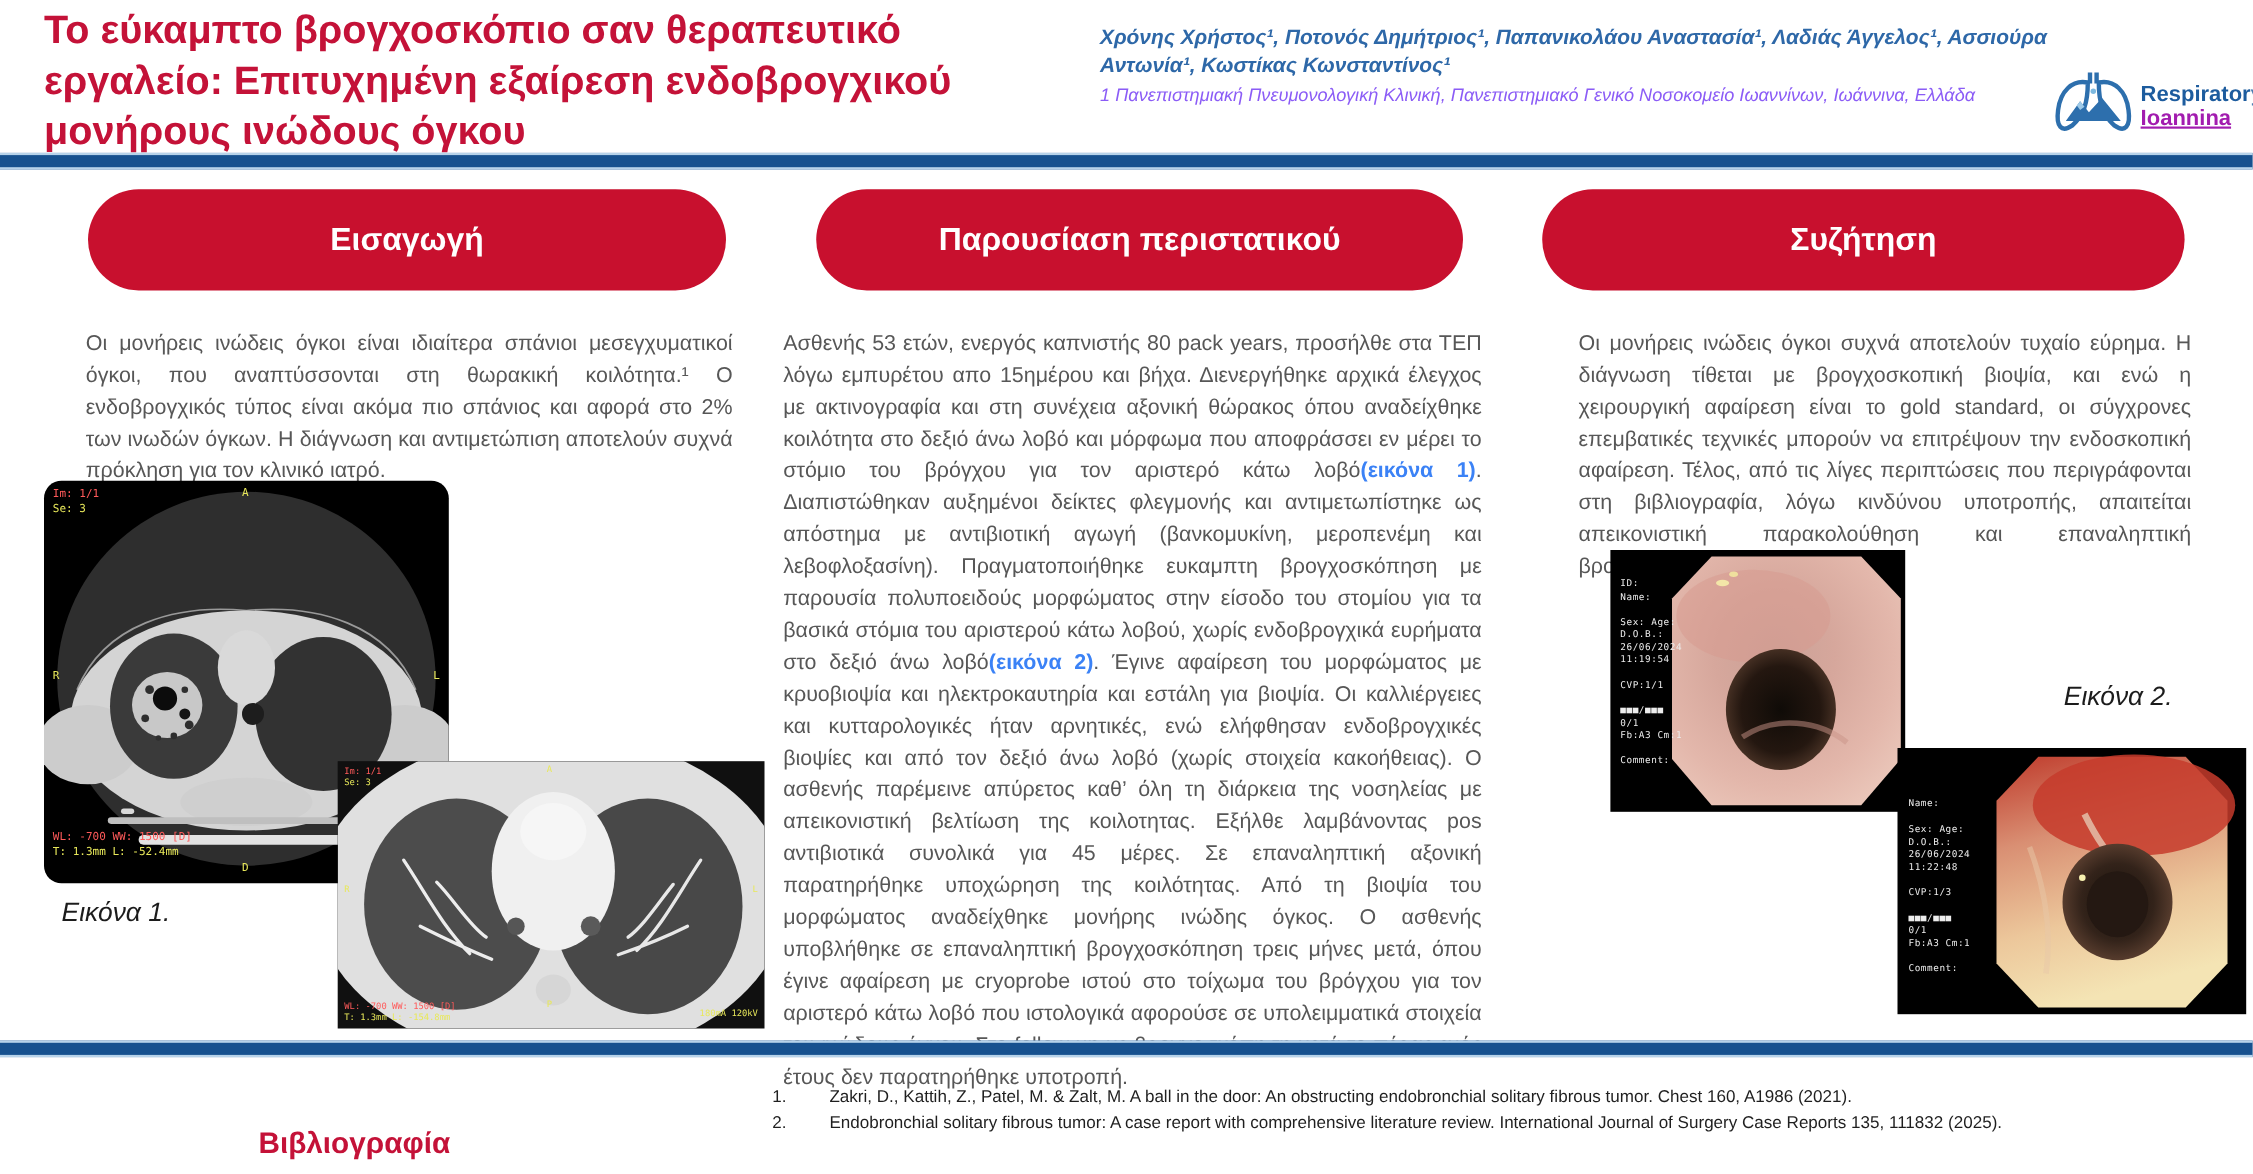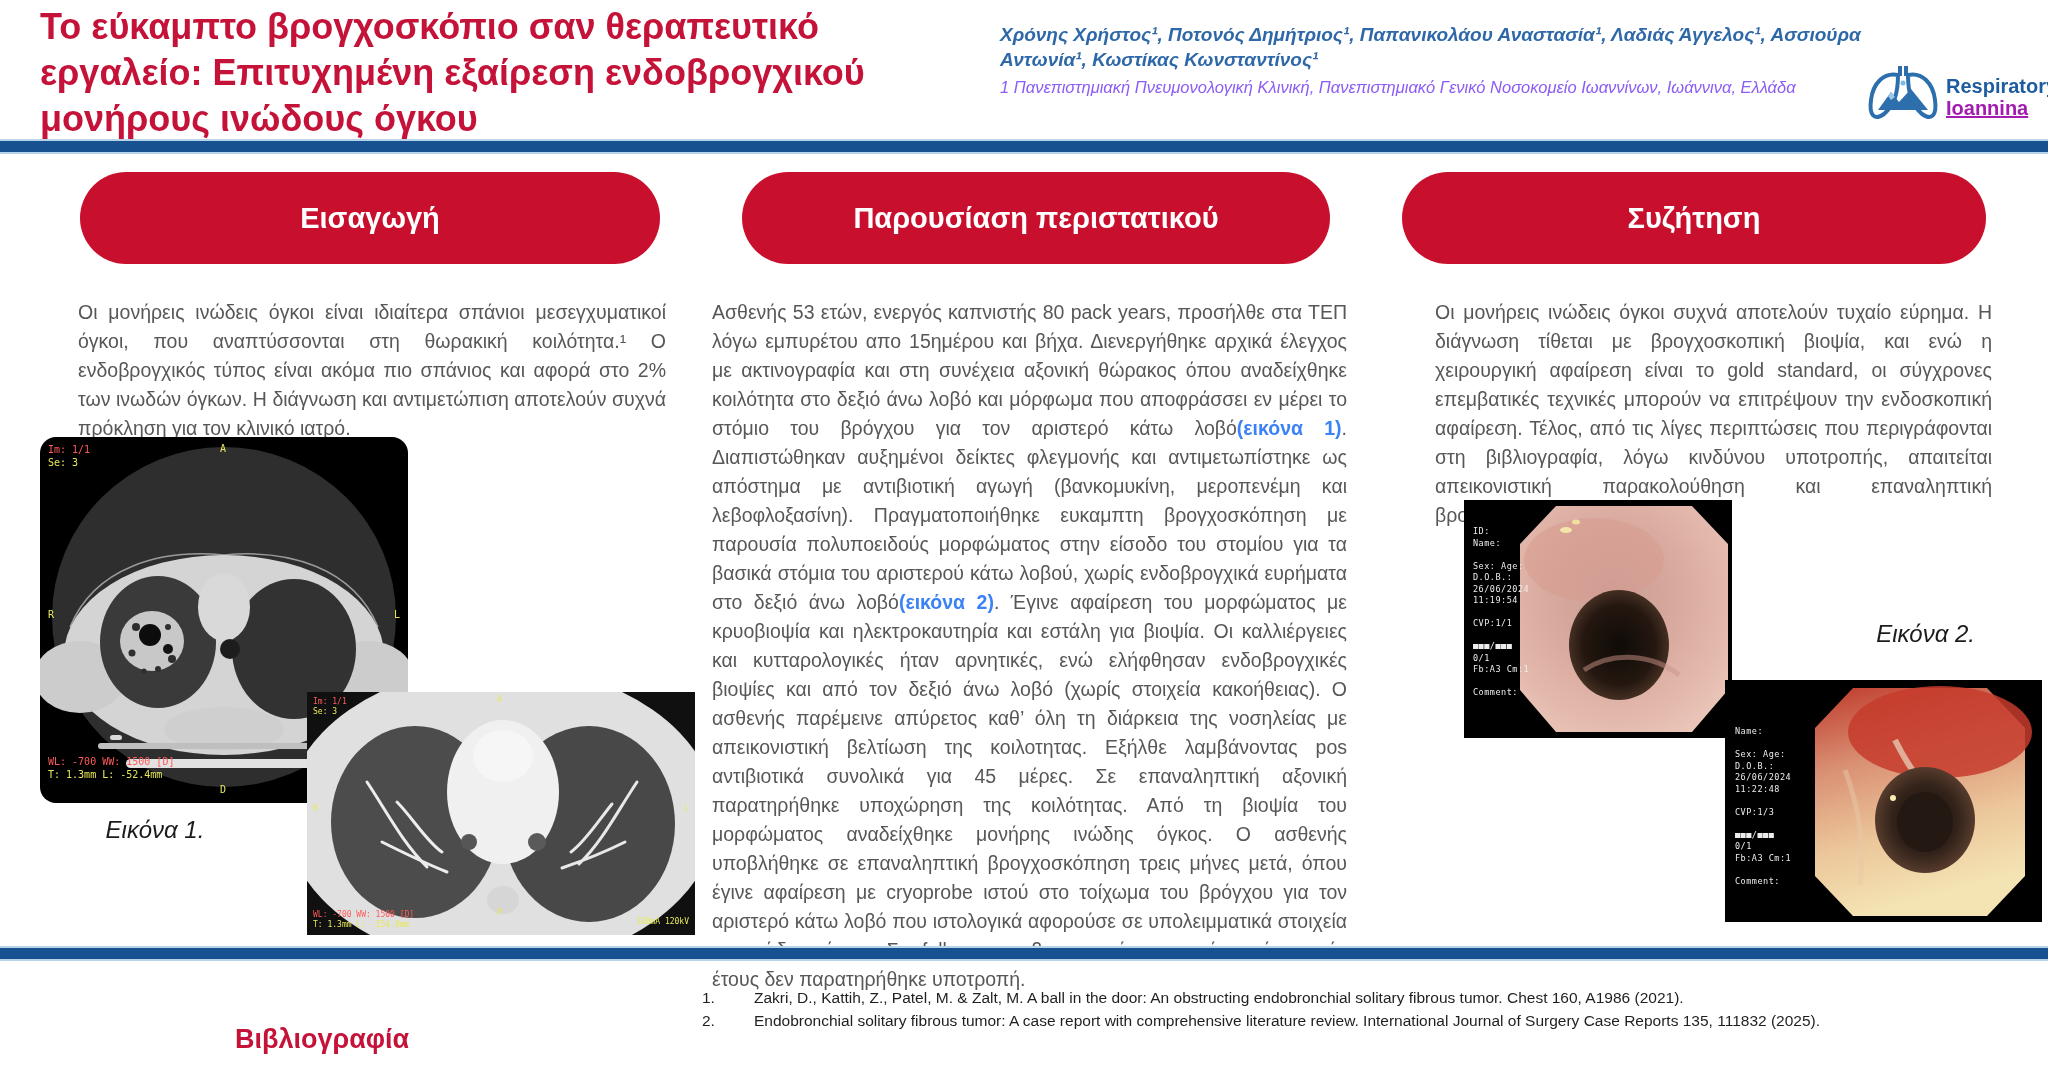--- a/index.html
+++ b/index.html
@@ -52,21 +52,21 @@
   
   .fig{background:#000;overflow:hidden;}
   .fig svg{position:absolute;left:0;top:0;}
   .ct1{left:40px;top:437px;width:368px;height:366px;border-radius:16px;}
   .ct2{left:307px;top:692px;width:388px;height:243px;background:#101010;}
   .bronch1{left:1440px;top:500px;width:268px;height:238px;margin-left:24px;}
   .bronch2{left:1725px;top:680px;width:317px;height:242px;}
   .fig-label{
     font-size:24px;font-style:italic;color:#1c1c1c;font-weight:500;
   }
-  .fig-label-1{left:45px;top:816px;width:220px;text-align:center;}
+  .fig-label-1{left:56px;top:816px;width:220px;}
   .fig-label-2{left:1790px;top:620px;width:185px;text-align:right;}
   
   .ov{position:absolute;font-family:"DejaVu Sans Mono", monospace;}
   .ct-ov{font-size:10px;line-height:13px;}
   .ct-ov-sm{font-size:8px;line-height:10px;}
   .marker{position:absolute;font-size:10px;color:#e8e85a;font-family:"DejaVu Sans Mono", monospace;}
   .scope-ov{font-size:8.5px;line-height:11.5px;color:#ececec;letter-spacing:0.5px;}
   
   .bib-heading{
     left:235px;top:1024px;width:300px;

